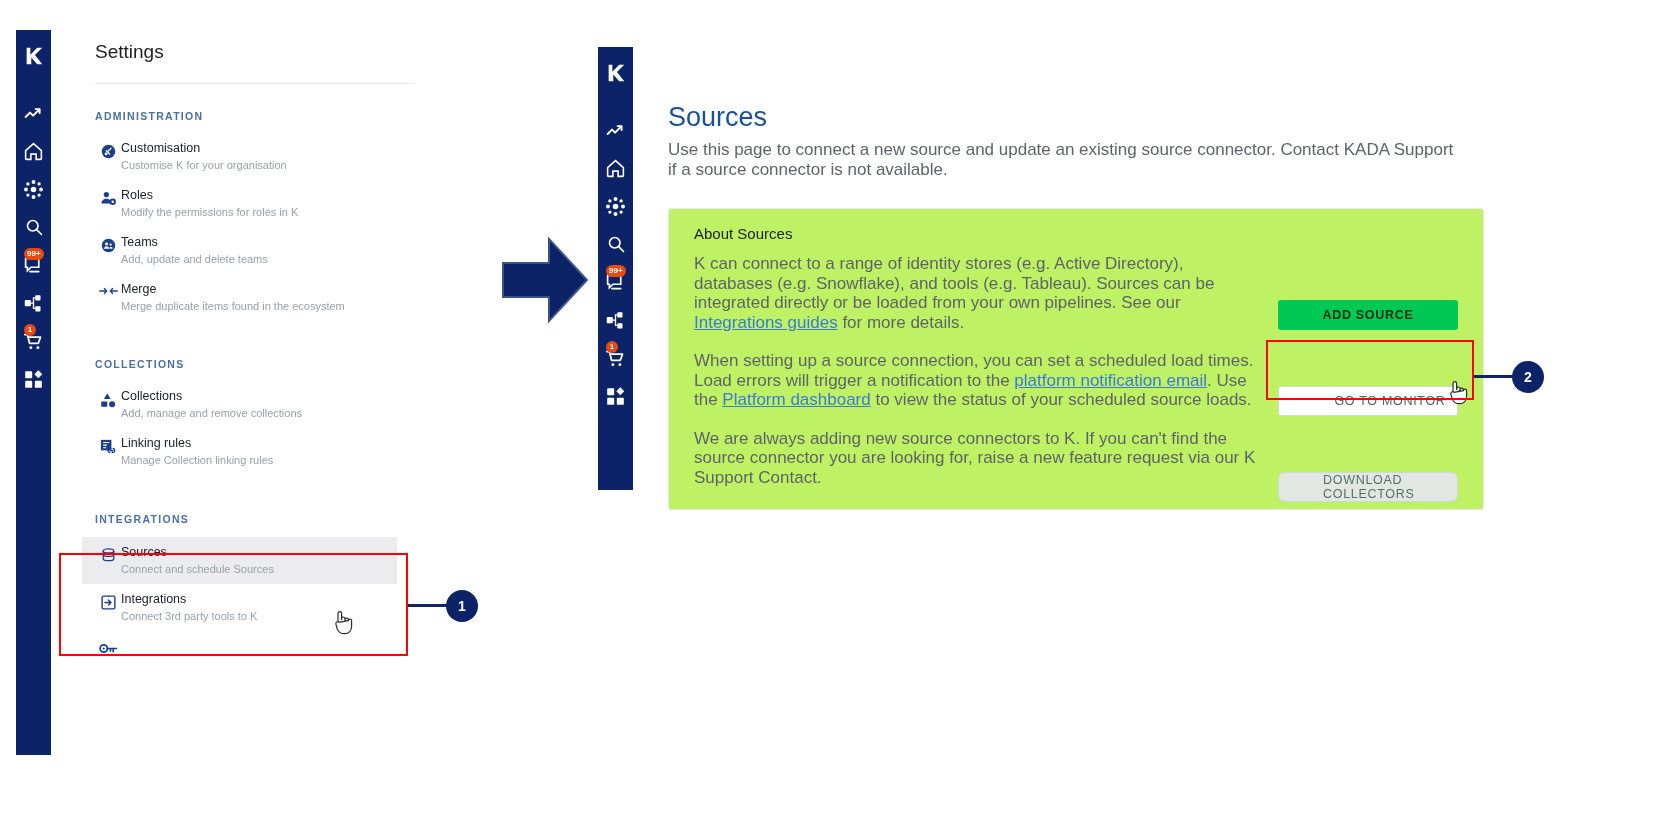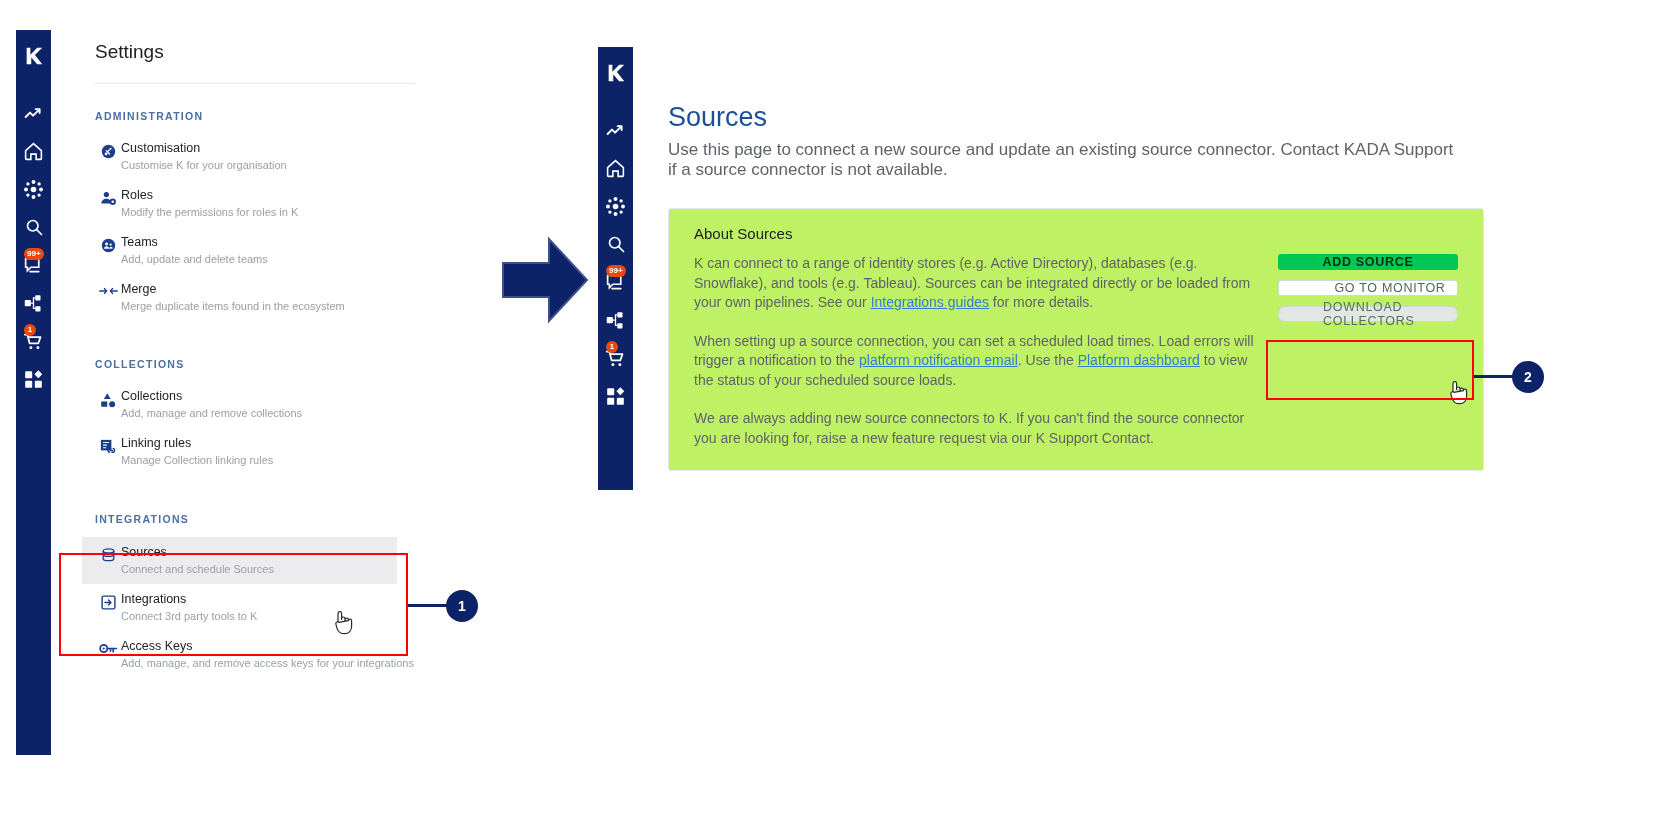--- a/index.html
+++ b/index.html
@@ -166,50 +166,51 @@
   }
   #about-title {
     font-size: 15px;
     color: #202124;
     padding-left: 25px;
     margin-bottom: 12px;
   }
   #about-body {
     padding-left: 25px;
     width: 565px;
-    font-size: 14px;
+    font-size: 17px;
     color: #5f6368;
     line-height: 19.5px;
   }
   #about-body p { margin: 0 0 19px 0; }
   #about-body p:last-child { margin-bottom: 0; }
   #about-body a {
     color: #3a7bd5;
     text-decoration: underline;
   }
 
   .btn-col {
     position: absolute;
     right: 25px;
     top: 45px;
     width: 180px;
     display: flex;
     flex-direction: column;
     gap: 10px;
   }
   .btn {
-    height: 16px;
+    height: 30px;
     border-radius: 3px;
     font-size: 12.5px;
     letter-spacing: 0.7px;
     display: flex;
     align-items: center;
     justify-content: center;
     box-sizing: border-box;
     cursor: pointer;
+    margin-top: 46px;
   }
   .btn-primary {
     background: #00c853;
     color: #0b2e17;
     border: none;
     font-weight: bold;
   }
   .btn-outline {
     background: #fff;
     color: #4a6b57;
@@ -467,24 +468,20 @@
   </div>
 
   <div class="nav-row">
     <div class="nav-icon">
       <svg width="19" height="15" viewBox="0 0 24 16">
           <circle cx="6" cy="8" r="4.6" fill="none" stroke="#1b3f8b" stroke-width="2.2"></circle>
           <circle cx="6" cy="8" r="1.4" fill="#1b3f8b"></circle>
           <path d="M10.5 8H22M18 8v4M14.5 8v3" stroke="#1b3f8b" stroke-width="2.2" stroke-linecap="round"></path>
         </svg>
     </div>
-    <div>
-      <div class="nav-txt-title">Access Keys</div>
-      <div class="nav-txt-sub">Add, manage, and remove access keys for your integrations</div>
-    </div>
   </div>
 </div>
 
 <svg class="abs cursor-glyph" style="left:332px; top:608px;" width="22" height="28" viewBox="0 0 22 28">
   <path d="M6 14V5.5a1.8 1.8 0 013.6 0V12m0-1.3a1.7 1.7 0 013.4 0V13m0-1.1a1.7 1.7 0 013.4 0v1.4m0-.6a1.6 1.6 0 013.2 0v5.6c0 4.2-2.6 7.4-7 7.4-3.8 0-6.3-2-7.3-4.6L4 16.6c-.5-1.3.2-2.4 1.3-2.8.6-.2 1.2 0 1.5.5z" fill="#ffffff" stroke="#2b2b2b" stroke-width="1.2" stroke-linejoin="round"></path>
 </svg>
 
 <div class="abs annot-box" style="left:59px; top:553px; width:349px; height:103px;"></div>
 <div class="abs annot-line" style="left:408px; top:604px; width:44px;"></div>
 <div class="abs annot-badge" style="left:446px; top:590px;">

